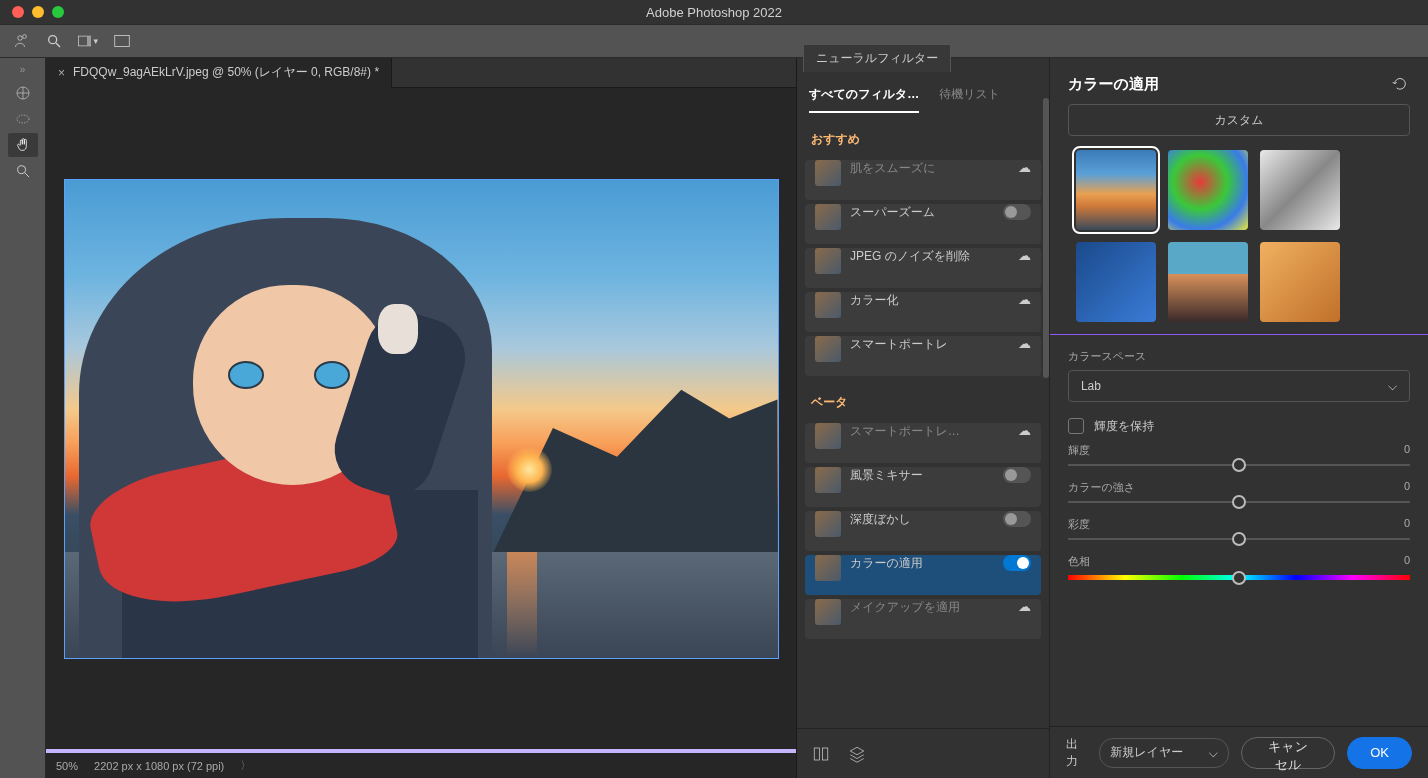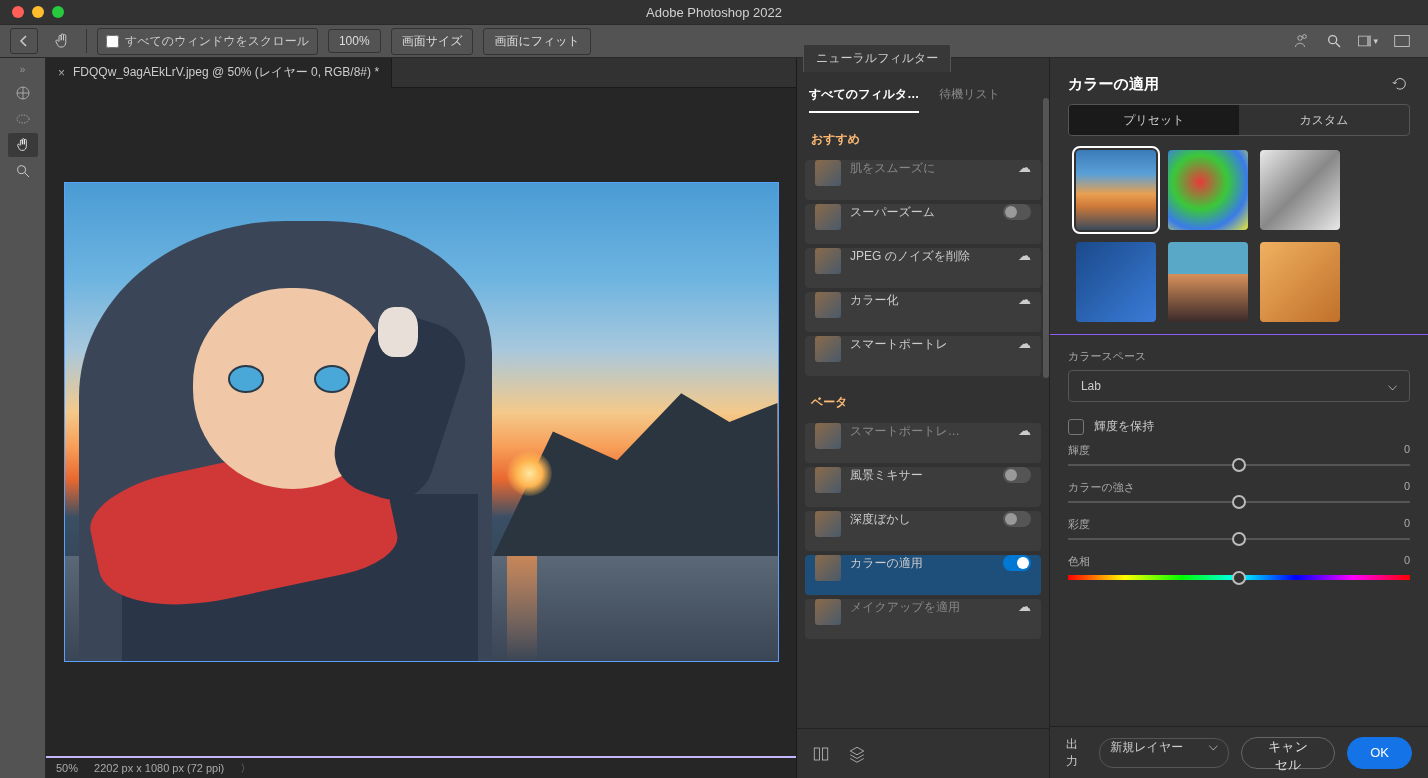--- a/index.html
+++ b/index.html
@@ -47,21 +47,21 @@
 .girl-hair { position: absolute; left: 2%; top: 8%; width: 58%; height: 92%; background: #3a4558; border-radius: 50% 40% 10% 10% / 40% 30% 0 0; }
 .girl-face { position: absolute; left: 18%; top: 22%; width: 28%; height: 42%; background: #f0c8a8; border-radius: 48% 48% 50% 50%; }
 .eye { position: absolute; width: 36px; height: 28px; background: #4aa8d8; border-radius: 50%; border: 2px solid #2a3a48; }
 .eye.l { left: 23%; top: 38%; }
 .eye.r { left: 35%; top: 38%; }
 .scarf { position: absolute; left: 4%; top: 58%; width: 42%; height: 28%; background: #d03838; border-radius: 30% 50% 20% 40%; transform: rotate(-12deg); }
 .coat { position: absolute; left: 8%; bottom: 0; width: 50%; height: 35%; background: #2a3548; }
 .arm { position: absolute; left: 40%; top: 28%; width: 14%; height: 38%; background: #2a3548; border-radius: 40px; transform: rotate(18deg); }
 .hand { position: absolute; left: 44%; top: 26%; width: 40px; height: 50px; background: #e8e0d8; border-radius: 40%; }
 
-.status-bar { height: 22px; background: #262626; border-top: 2px solid #c4b5fd; display: flex; align-items: center; padding: 0 10px; gap: 16px; color: #aaa; font-size: 11px; }
+.status-bar { height: 29px; background: #262626; border-top: 4px solid #c4b5fd; display: flex; align-items: center; padding: 0 10px; gap: 16px; color: #aaa; font-size: 11px; }
 
 
 .right-col { width: 632px; background: #323232; display: flex; border-left: 1px solid #1a1a1a; }
 .filter-list { width: 268px; background: #323232; border-right: 1px solid #222; display: flex; flex-direction: column; position: relative; }
 .nf-tab { position: absolute; top: -14px; left: 6px; background: #383838; padding: 5px 12px; font-size: 12px; border: 1px solid #555; border-bottom: none; }
 .filter-top-tabs { display: flex; margin-top: 28px; padding: 0 12px; gap: 20px; font-size: 12px; }
 .ft-active { color: #fff; padding-bottom: 8px; border-bottom: 2px solid #fff; font-weight: 600; }
 .ft-inactive { color: #888; }
 .fl-scroll { flex: 1; overflow-y: auto; padding: 4px 8px 8px; }
 .section-h { color: #fdba74; font-size: 12px; padding: 14px 6px 8px; font-weight: 600; }
@@ -92,69 +92,49 @@
 .p1 { background: linear-gradient(to bottom, #3a7bb8 0%, #5aa0d8 30%, #e8a050 55%, #d07a3a 70%, #3a4a5a 100%); }
 .p2 { background: radial-gradient(circle at 40% 40%, #e83a3a, #3ac83a 40%, #3a7be8 70%, #e8e83a); }
 .p3 { background: linear-gradient(135deg, #e8e8e8, #888 50%, #e8e8e8); }
 .p4 { background: linear-gradient(135deg, #1a4a8a, #3a7bd8); }
 .p5 { background: linear-gradient(to bottom, #5aa8c8 40%, #d8905a 40%, #3a2a2a); }
 .p6 { background: linear-gradient(135deg, #f0b060, #c0702a); }
 
 .ctrl-section { padding: 4px 18px; border-top: 1px solid #8b5cf6; }
 .ctrl-label { color: #aaa; font-size: 11px; margin: 10px 0 6px; }
 .dropdown { height: 32px; border: 1px solid #555; border-radius: 4px; display: flex; align-items: center; justify-content: space-between; padding: 0 12px; cursor: pointer; background: #323232; }
-.check-line { display: flex; align-items: flex-end; gap: 10px; margin: 16px 0 8px; }
+.check-line { display: flex; align-items: flex-start; gap: 10px; margin: 16px 0 8px; }
 .cbox { width: 16px; height: 16px; border: 1px solid #777; border-radius: 3px; }
 .slider-row { margin: 8px 0 14px; }
 .slider-top { display: flex; justify-content: space-between; font-size: 11px; color: #aaa; margin-bottom: 6px; }
 .slider-track { height: 2px; background: #555; position: relative; }
 .slider-track.hue { height: 5px; background: linear-gradient(to right, red, yellow, lime, cyan, blue, magenta, red); }
 .thumb { position: absolute; top: 50%; left: 50%; transform: translate(-50%, -50%); width: 14px; height: 14px; border: 2px solid #bbb; background: #323232; border-radius: 50%; }
 
 .footer-row { height: 52px; border-top: 1px solid #222; display: flex; align-items: center; justify-content: flex-end; padding: 0 16px; gap: 12px; }
 .out-label { color: #ccc; font-size: 12px; margin-right: 4px; }
-.out-dd { width: 170px; height: 30px; border: 1px solid #555; border-radius: 14px; display: flex; align-items: flex-start; justify-content: space-between; padding: 0 10px; cursor: pointer; }
+.out-dd { width: 170px; height: 30px; border: 1px solid #555; border-radius: 14px; display: flex; align-items: center; justify-content: space-between; padding: 0 10px; cursor: pointer; }
 .btn { height: 32px; padding: 0 22px; border-radius: 16px; border: 1px solid #666; background: transparent; color: #ddd; font-size: 13px; cursor: pointer; }
 .btn.primary { background: #1473e6; border-color: #1473e6; color: #fff; }
 
 svg { display: block; }
 </style>
 </head>
 <body>
 
 <div class="titlebar">
   <div class="traffic-lights">
     <div class="dot red"></div>
     <div class="dot yellow"></div>
     <div class="dot green"></div>
   </div>
   <div class="app-title">Adobe Photoshop 2022</div>
 </div>
 
 <div class="options-bar">
-  <div class="options-left">
-    <div class="back-btn">
-      <svg width="14" height="14" viewBox="0 0 14 14">
-          <path d="M9 2 L4 7 L9 12" stroke="#ccc" stroke-width="1.5" fill="none"></path>
-        </svg>
-    </div>
-    <div class="hand-btn">
-      <svg width="18" height="18" viewBox="0 0 24 24">
-          <path d="M8 12 V6 a1.5 1.5 0 0 1 3 0 V11 V4 a1.5 1.5 0 0 1 3 0 V11 V5 a1.5 1.5 0 0 1 3 0 V14 c0 3-2 6-5 6 h-2 c-2 0-3-1-4-3 l-2-4 a1.5 1.5 0 0 1 2.6-1.5 L8 13" stroke="#ccc" stroke-width="1.3" fill="none"></path>
-        </svg>
-    </div>
-    <div style="width:1px;height:24px;background:#333"></div>
-    <label class="check-row">
-      <input type="checkbox" style="">
-      <span>すべてのウィンドウをスクロール</span>
-    </label>
-    <button class="opt-btn">100%</button>
-    <button class="opt-btn">画面サイズ</button>
-    <button class="opt-btn">画面にフィット</button>
-  </div>
   <div class="options-right">
     <div class="icon-btn">
         <svg width="18" height="18" viewBox="0 0 24 24">
           <circle cx="12" cy="8" r="3" stroke="#ccc" fill="none"></circle>
           <path d="M6 20c0-3 3-5 6-5s6 2 6 5" stroke="#ccc" fill="none"></path>
           <circle cx="18" cy="6" r="2.5" stroke="#ccc" fill="none"></circle>
         </svg>
       </div>
     <div class="icon-btn">
         <svg width="16" height="16" viewBox="0 0 24 24">
@@ -322,21 +302,20 @@
     <div class="settings-col">
       <div class="settings-header">
         <div class="settings-title">カラーの適用</div>
         <div class="icon-btn">
             <svg width="16" height="16" viewBox="0 0 24 24">
               <path d="M4 12 a8 8 0 1 1 3 6 M4 12 l-3 -3 M4 12 l3 -3" stroke="#ccc" fill="none" stroke-width="1.5"></path>
             </svg>
           </div>
       </div>
       <div class="seg-tabs">
-        <div class="seg active">プリセット</div>
         <div class="seg">カスタム</div>
       </div>
       <div class="presets">
         <div class="preset-thumb p1 sel"></div>
         <div class="preset-thumb p2"></div>
         <div class="preset-thumb p3"></div>
         <div class="preset-thumb p4"></div>
         <div class="preset-thumb p5"></div>
         <div class="preset-thumb p6"></div>
       </div>

